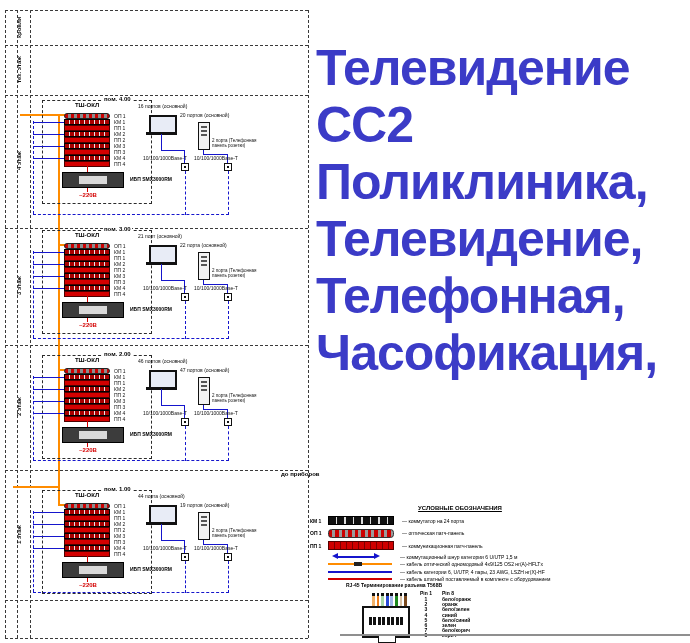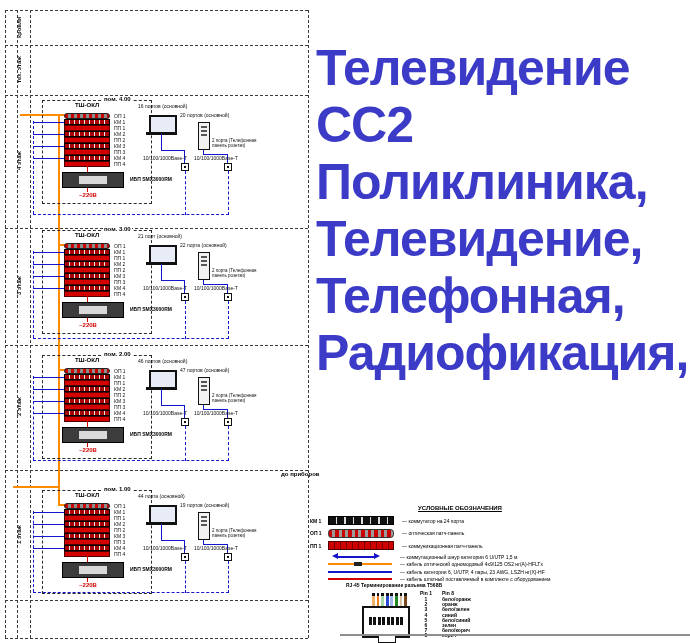--- a/index.html
+++ b/index.html
@@ -398,21 +398,21 @@
         </div>
   </div>
 </div>
 
   <div id="title-block">
       <div class="tline" style="color: rgb(59, 59, 199);">Телевидение</div>
       <div class="tline" style="color: rgb(59, 59, 199);">СС2</div>
       <div class="tline" style="color: rgb(59, 59, 199);">Поликлиника,</div>
       <div class="tline" style="color: rgb(59, 59, 199);">Телевидение,</div>
       <div class="tline" style="color: rgb(59, 59, 199);">Телефонная,</div>
-      <div class="tline" style="color: rgb(59, 59, 199);">Радиофикация,</div>
+      <div class="tline" style="color: rgb(59, 59, 199);">Часофикация,</div>
     </div>
 
   <div id="legend">
     <div class="lg-title">УСЛОВНЫЕ ОБОЗНАЧЕНИЯ</div>
     <div id="legend-rows">
         <div class="lg-row">
           <span class="lg-key">КМ 1</span>
           <span class="sw sw-switch"></span>
           <span class="lg-txt">—  коммутатор на 24 порта</span>
         </div>

